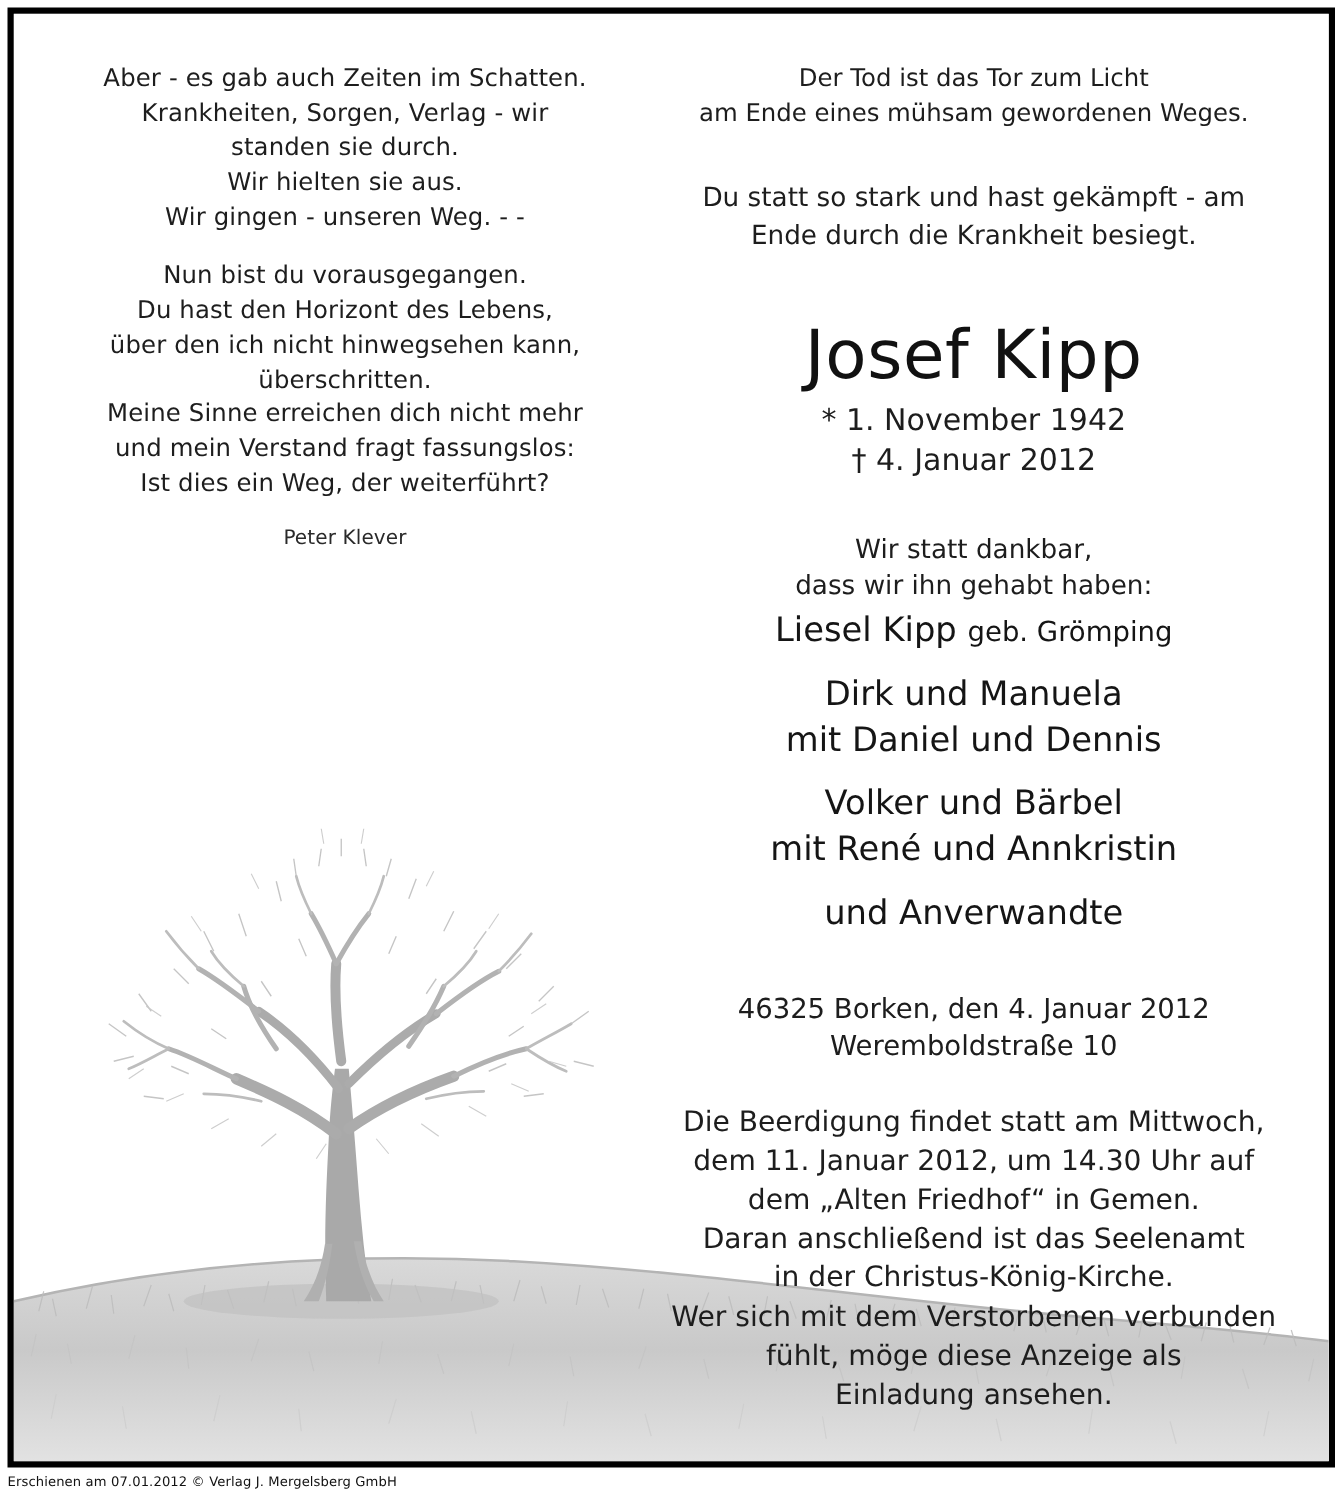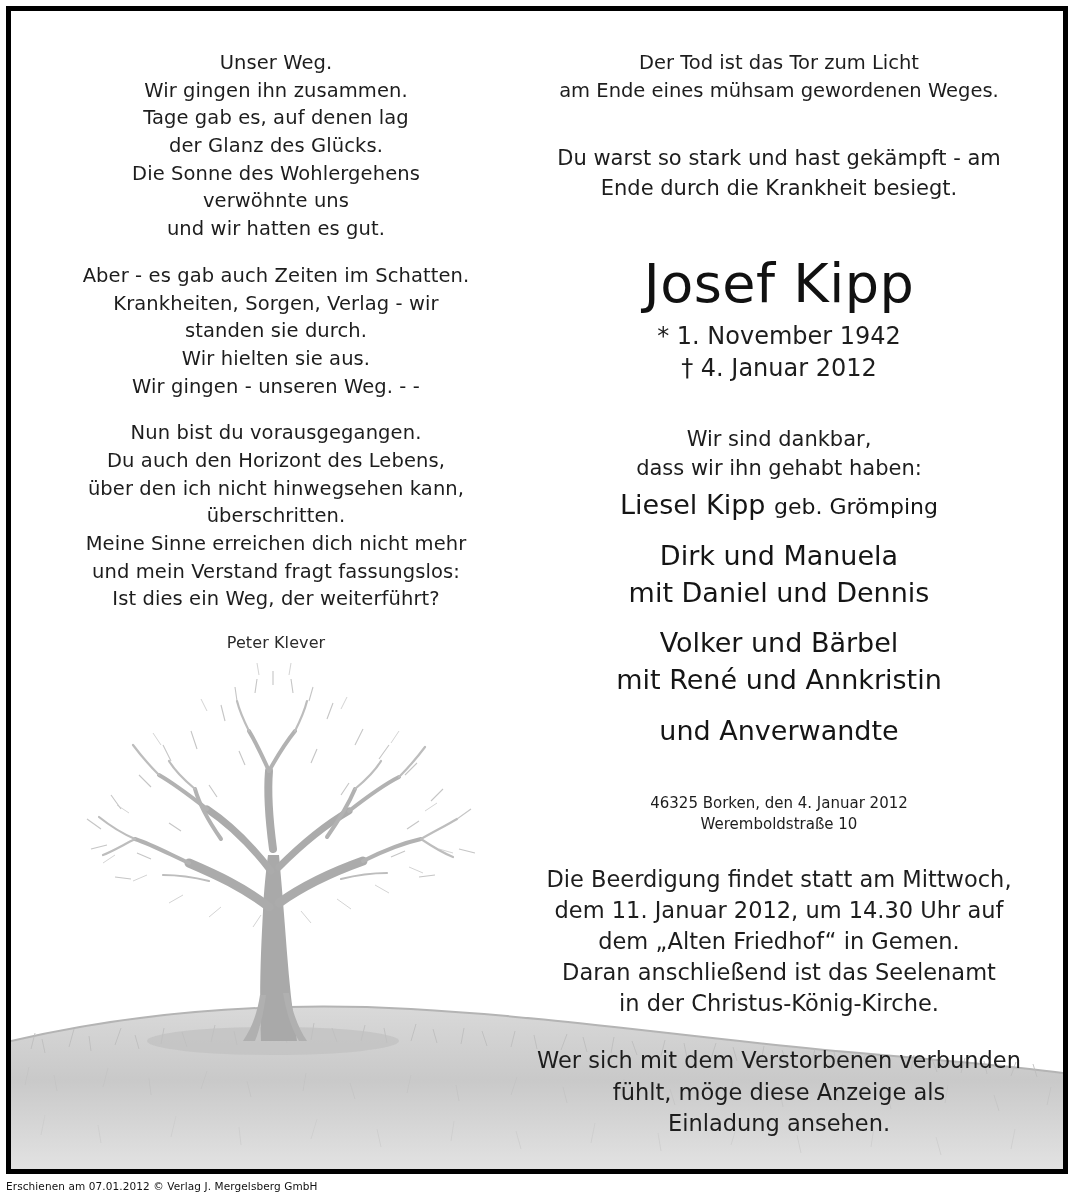--- a/index.html
+++ b/index.html
@@ -114,33 +114,32 @@
   .surv-line {
     font-size: 27px;
     line-height: 1.36;
     color: #151515;
   }
   .surv-line.small-suffix .suffix { font-size: 22px; }
   .surv-group { margin-top: 14px; }
   .surv-group.first { margin-top: 4px; }
 
   .place {
-    font-size: 15px;
+    font-size: 22px;
     line-height: 1.36;
     margin-top: 44px;
   }
   .funeral {
     font-size: 22.5px;
     line-height: 1.38;
     margin-top: 30px;
   }
   .closing {
     font-size: 22.5px;
     line-height: 1.38;
-    margin-top: 26px;
   }
 
   
   .footer {
     position: absolute;
     left: 6px;
     bottom: 4px;
     font-size: 10.5px;
     color: #111;
     font-family: "DejaVu Sans", sans-serif;
@@ -224,72 +223,63 @@
             <path d="M90 180 l-14 -10 M96 196 l-16 4 M110 160 l-10 -14 M140 138 l-12 -12 M160 112 l-8 -16 M186 100 l-6 -18 M214 72 l-4 -16 M226 52 l-2 -14 M244 44 l2 -14 M262 36 l0 -14 M282 44 l-2 -14 M298 52 l4 -14 M316 70 l6 -16 M344 96 l8 -16 M368 110 l10 -14 M394 126 l12 -12 M420 152 l12 -12 M446 170 l14 -10 M448 200 l16 4 M140 210 l-14 -6 M380 208 l14 -6 M170 182 l-12 -8 M396 180 l12 -8 M206 148 l-8 -12 M330 146 l8 -12 M234 116 l-6 -14 M300 114 l6 -14 M120 230 l-16 -2 M408 228 l16 -2"></path>
           </g>
           <g stroke="#c8c8c8" fill="none" stroke-width="0.9" opacity="0.9">
             <path d="M104 206 l-12 8 M136 226 l-14 6 M172 246 l-14 8 M210 258 l-12 10 M250 266 l-8 12 M290 262 l10 12 M326 250 l14 10 M364 236 l14 8 M398 218 l14 6 M428 200 l14 4 M118 164 l-12 -8 M414 162 l12 -8 M150 96 l-8 -12 M380 94 l8 -12 M196 62 l-6 -12 M330 60 l6 -12 M248 26 l-2 -12 M278 26 l2 -12"></path>
           </g>
         </svg>
       </div>
 
       <div class="col-left">
 
-        <div class="stanza">
-          <div>Unser Weg.</div>
-          <div>Wir gingen ihn zusammen.</div>
-          <div>Tage gab es, auf denen lag</div>
-          <div>der Glanz des Glücks.</div>
-          <div>Die Sonne des Wohlergehens</div>
-          <div>verwöhnte uns</div>
-          <div>und wir hatten es gut.</div>
-        </div>
 
         <div class="stanza">
           <div>Aber - es gab auch Zeiten im Schatten.</div>
           <div>Krankheiten, Sorgen, Verlag - wir</div>
           <div>standen sie durch.</div>
           <div>Wir hielten sie aus.</div>
           <div>Wir gingen - unseren Weg. - -</div>
         </div>
 
         <div class="stanza">
           <div>Nun bist du vorausgegangen.</div>
-          <div>Du auch den Horizont des Lebens,</div>
+          <div>Du hast den Horizont des Lebens,</div>
           <div>über den ich nicht hinwegsehen kann,</div>
           <div>überschritten.</div>
           <div>Meine Sinne erreichen dich nicht mehr</div>
           <div>und mein Verstand fragt fassungslos:</div>
           <div>Ist dies ein Weg, der weiterführt?</div>
         </div>
 
         <div class="poet">Peter Klever</div>
       </div>
 
       <div class="col-right">
 
         <div class="epigraph">
           <div>Der Tod ist das Tor zum Licht</div>
           <div>am Ende eines mühsam gewordenen Weges.</div>
         </div>
 
         <div class="epigraph2">
-          <div>Du warst so stark und hast gekämpft - am</div>
+          <div>Du statt so stark und hast gekämpft - am</div>
           <div>Ende durch die Krankheit besiegt.</div>
         </div>
 
         <div class="deceased-name">Josef Kipp</div>
 
         <div class="dates">
           <div>* 1. November 1942</div>
           <div>† 4. Januar 2012</div>
         </div>
 
         <div class="thanks">
-          <div>Wir sind dankbar,</div>
+          <div>Wir statt dankbar,</div>
           <div>dass wir ihn gehabt haben:</div>
         </div>
 
         <div class="survivors">
 
           <div class="surv-line small-suffix surv-group first">
             <span>Liesel Kipp</span>
             <span class="suffix">geb. Grömping</span>
           </div>
 

